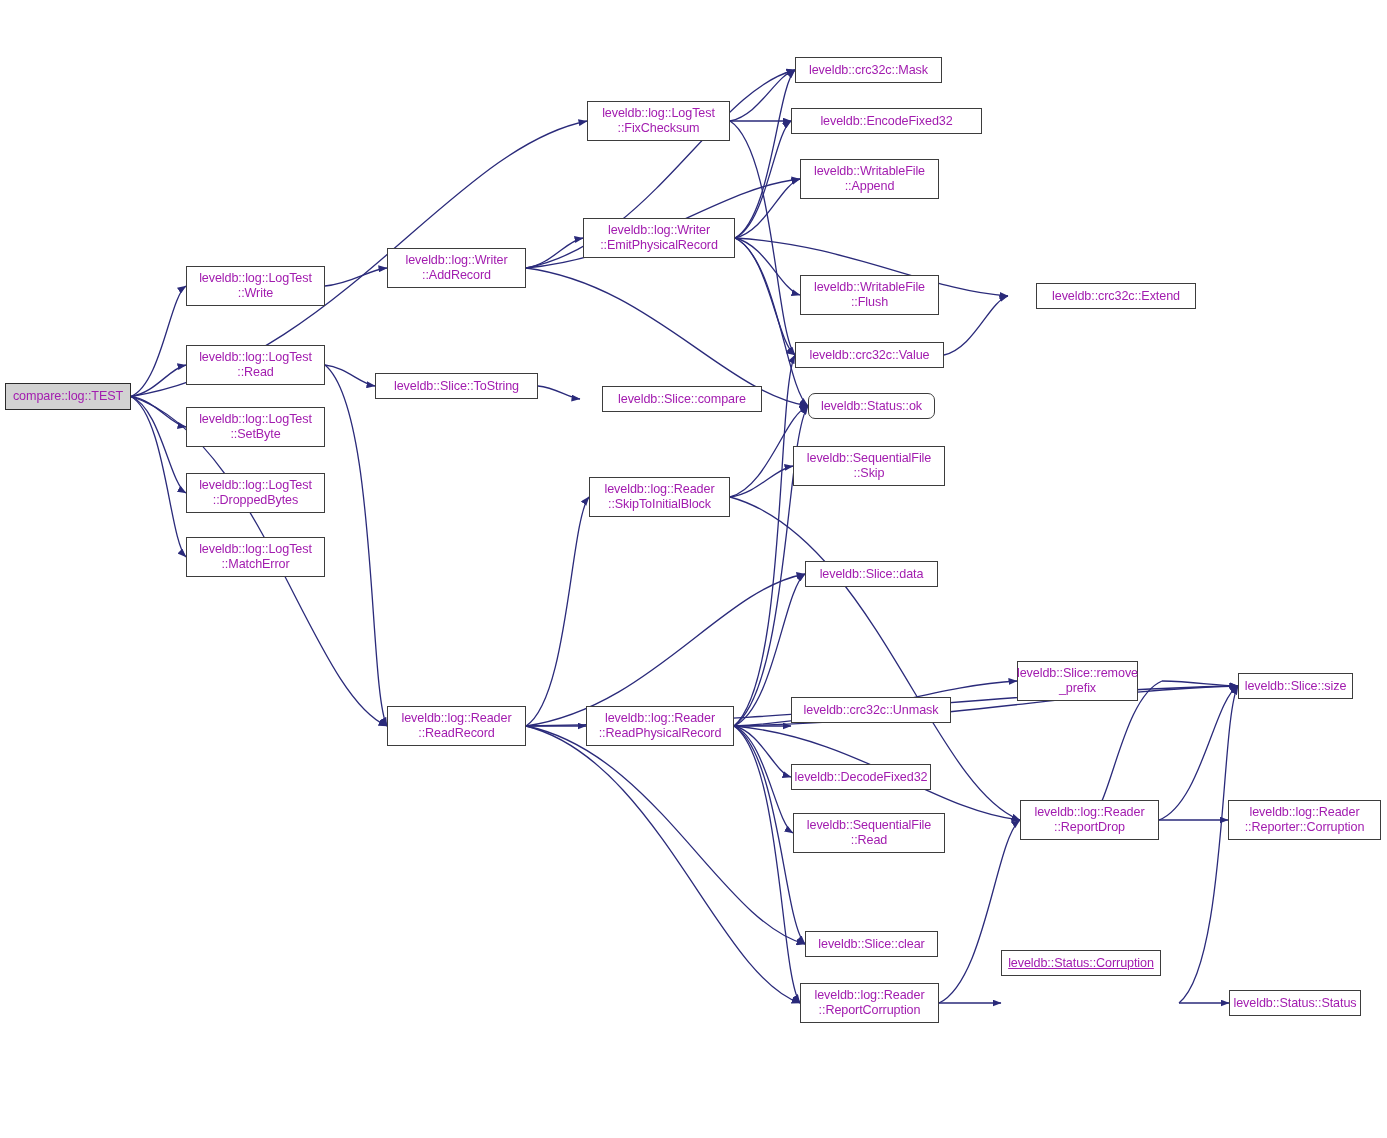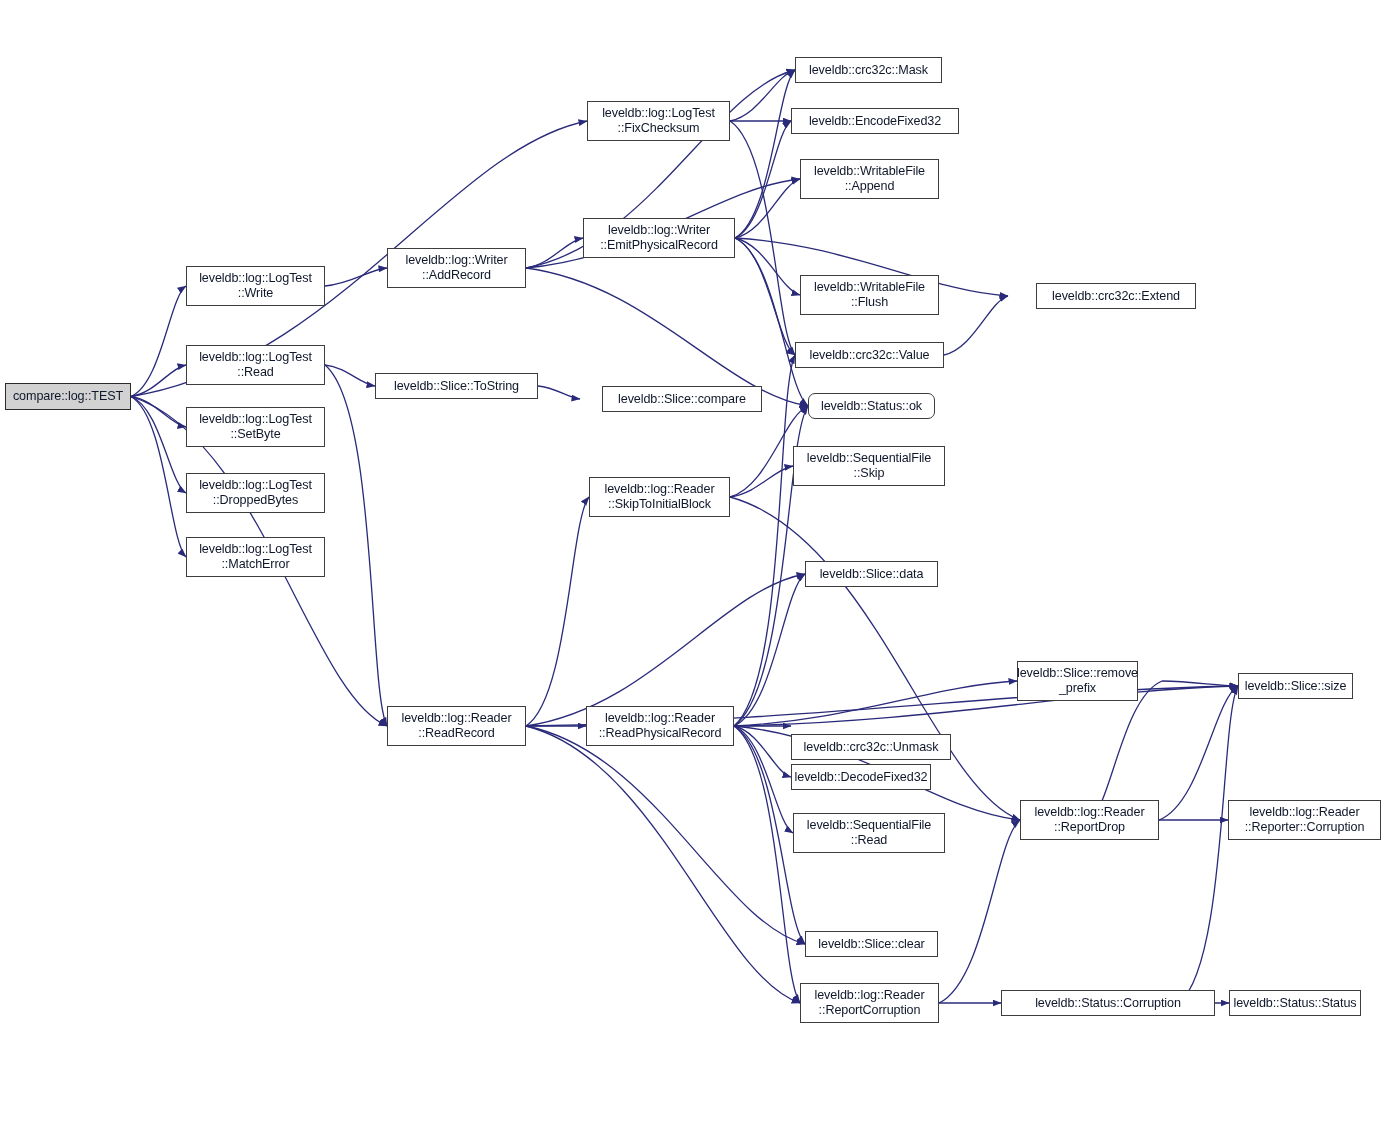--- a/index.html
+++ b/index.html
@@ -21,21 +21,21 @@
     top: 0;
     width: 1387px;
     height: 1138px;
     pointer-events: none;
   }
   .node {
     position: absolute;
     box-sizing: border-box;
     border: 1px solid #3d3d3d;
     background: #ffffff;
-    color: #0f172a;
+    color: #a21caf;
     font-size: 12.6px;
     line-height: 15px;
     display: flex;
     align-items: center;
     justify-content: center;
     text-align: center;
     white-space: pre-line;
     letter-spacing: -0.1px;
     z-index: 5;
   }
@@ -131,41 +131,41 @@
       <div class="node" style="left: 583px; top: 218px; width: 152px; height: 40px;">leveldb::log::Writer
 ::EmitPhysicalRecord</div>
       <div class="node" style="left: 580px; top: 386px; width: 160px; height: 26px; margin-left: 22px;">leveldb::Slice::compare</div>
       <div class="node" style="left: 589px; top: 477px; width: 141px; height: 40px;">leveldb::log::Reader
 ::SkipToInitialBlock</div>
       <div class="node" style="left: 387px; top: 706px; width: 139px; height: 40px;">leveldb::log::Reader
 ::ReadRecord</div>
       <div class="node" style="left: 586px; top: 706px; width: 148px; height: 40px;">leveldb::log::Reader
 ::ReadPhysicalRecord</div>
       <div class="node" style="left: 795px; top: 57px; width: 147px; height: 26px;">leveldb::crc32c::Mask</div>
-      <div class="node" style="left: 791px; top: 108px; width: 168px; height: 26px;">leveldb::EncodeFixed32</div>
+      <div class="node" style="left: 791px; top: 108px; width: 191px; height: 26px;">leveldb::EncodeFixed32</div>
       <div class="node" style="left: 800px; top: 159px; width: 139px; height: 40px;">leveldb::WritableFile
 ::Append</div>
       <div class="node" style="left: 800px; top: 275px; width: 139px; height: 40px;">leveldb::WritableFile
 ::Flush</div>
       <div class="node" style="left: 795px; top: 342px; width: 149px; height: 26px;">leveldb::crc32c::Value</div>
       <div class="node" style="left: 808px; top: 393px; width: 127px; height: 26px; border-radius: 7px;">leveldb::Status::ok</div>
       <div class="node" style="left: 793px; top: 446px; width: 152px; height: 40px;">leveldb::SequentialFile
 ::Skip</div>
       <div class="node" style="left: 805px; top: 561px; width: 133px; height: 26px;">leveldb::Slice::data</div>
-      <div class="node" style="left: 791px; top: 734px; width: 160px; height: 26px;">leveldb::crc32c::Unmask</div>
+      <div class="node" style="left: 791px; top: 697px; width: 160px; height: 26px;">leveldb::crc32c::Unmask</div>
       <div class="node" style="left: 791px; top: 764px; width: 140px; height: 26px;">leveldb::DecodeFixed32</div>
       <div class="node" style="left: 793px; top: 813px; width: 152px; height: 40px;">leveldb::SequentialFile
 ::Read</div>
       <div class="node" style="left: 805px; top: 931px; width: 133px; height: 26px;">leveldb::Slice::clear</div>
       <div class="node" style="left: 800px; top: 983px; width: 139px; height: 40px;">leveldb::log::Reader
 ::ReportCorruption</div>
       <div class="node" style="left: 1008px; top: 283px; width: 160px; height: 26px; margin-left: 28px;">leveldb::crc32c::Extend</div>
       <div class="node" style="left: 1017px; top: 661px; width: 121px; height: 40px;">leveldb::Slice::remove
 _prefix</div>
       <div class="node" style="left: 1020px; top: 800px; width: 139px; height: 40px;">leveldb::log::Reader
 ::ReportDrop</div>
-      <div class="node" style="left: 1001px; top: 990px; width: 214px; height: 26px;">leveldb::Status::Corruption</div>
+      <div class="node" style="left: 1001px; top: 950px; width: 160px; height: 26px; text-decoration: underline;">leveldb::Status::Corruption</div>
       <div class="node" style="left: 1238px; top: 673px; width: 115px; height: 26px;">leveldb::Slice::size</div>
       <div class="node" style="left: 1228px; top: 800px; width: 153px; height: 40px;">leveldb::log::Reader
 ::Reporter::Corruption</div>
       <div class="node" style="left: 1229px; top: 990px; width: 132px; height: 26px;">leveldb::Status::Status</div>
     </div>
 </div>
 
 </body></html>

